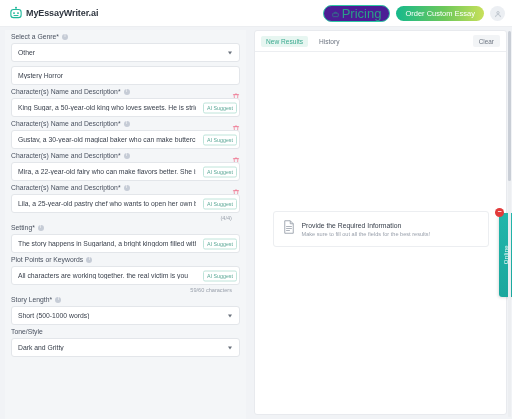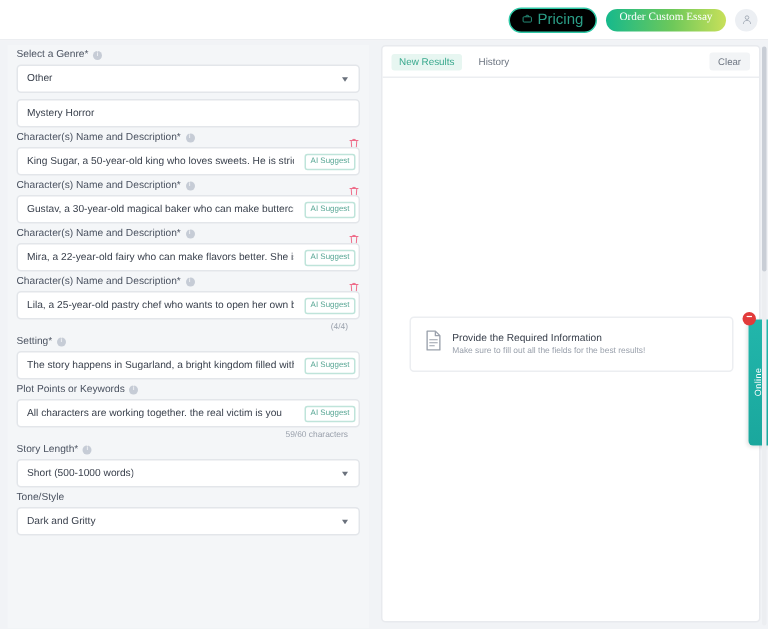--- a/index.html
+++ b/index.html
@@ -26,30 +26,29 @@
   .app-title {
     position: absolute; left: 0; right: 0; text-align: center;
     font-size: 9.5px; color: #2f3640; letter-spacing: .1px; pointer-events: none;
   }
   .header-right {
     margin-left: auto; display: flex; align-items: center; gap: 6px;
     padding-right: 7px; z-index: 2;
   }
   .btn-pricing {
     display: flex; align-items: center; gap: 3px;
-    border: 1px solid #2ec8a6; color: #2b9e87; background: #000000;
+    border: 1px solid #2ec8a6; color: #2b9e87; background: #4c1d95;
     border-radius: 10px; height: 15px; padding: 0 8px;
-    font-size: 10px; white-space: nowrap;
+    font-size: 13px; white-space: nowrap;
   }
   .btn-order {
     background: linear-gradient(90deg,#16b98c 0%, #6dc85a 55%, #c8e05a 100%);
     color: #fff; border-radius: 10px; height: 15px; padding: 0 9px;
-    display: flex; font-size: 7.5px; white-space: nowrap;
+    display: flex; align-items: center; font-size: 7.5px; white-space: nowrap;
     font-weight: 500;
-    font-family: Liberation Serif, serif;
   }
   .avatar {
     width: 15px; height: 15px; border-radius: 50%; background: #eceff3;
     display: flex; align-items: center; justify-content: center;
   }
 
   
   .form-panel {
     position: absolute; top: 30px; left: 5px; width: 241px; bottom: 0;
     background: #f4f6f8; padding: 0 0 0 0; overflow: hidden;
@@ -159,20 +158,33 @@
     position: absolute; left: 0; top: 0; width: 3px; height: 150px;
     background: #c9ced6; border-radius: 2px;
   }
 </style>
 </head>
 <body>
 
 <div id="app">
 
   <div class="header">
+    <div class="brand">
+      <span>
+        <svg class="brand-logo" viewBox="0 0 24 24" fill="none">
+          <path d="M12 2v3" stroke="#1fb89b" stroke-width="1.8" stroke-linecap="round"></path>
+          <circle cx="12" cy="2.6" r="1.3" fill="#1fb89b"></circle>
+          <rect x="3.2" y="6" width="17.6" height="14" rx="4.5" stroke="#1fb89b" stroke-width="1.9"></rect>
+          <circle cx="8.6" cy="12.2" r="1.7" fill="#1fb89b"></circle>
+          <circle cx="15.4" cy="12.2" r="1.7" fill="#1fb89b"></circle>
+          <path d="M8.6 16.4h6.8" stroke="#1fb89b" stroke-width="1.7" stroke-linecap="round"></path>
+        </svg>
+      </span>
+      <span class="brand-name">MyEssayWriter.ai</span>
+    </div>
 
 
     <div class="header-right">
       <div class="btn-pricing">
         <span>
           <svg width="7" height="7" viewBox="0 0 24 24" fill="none">
             <rect x="2.5" y="7.5" width="19" height="12" rx="2.2" stroke="#2b9e87" stroke-width="2"></rect>
             <path d="M9 7.5V5.6c0-.8.6-1.4 1.4-1.4h3.2c.8 0 1.4.6 1.4 1.4v1.9" stroke="#2b9e87" stroke-width="2"></path>
           </svg>
         </span>

